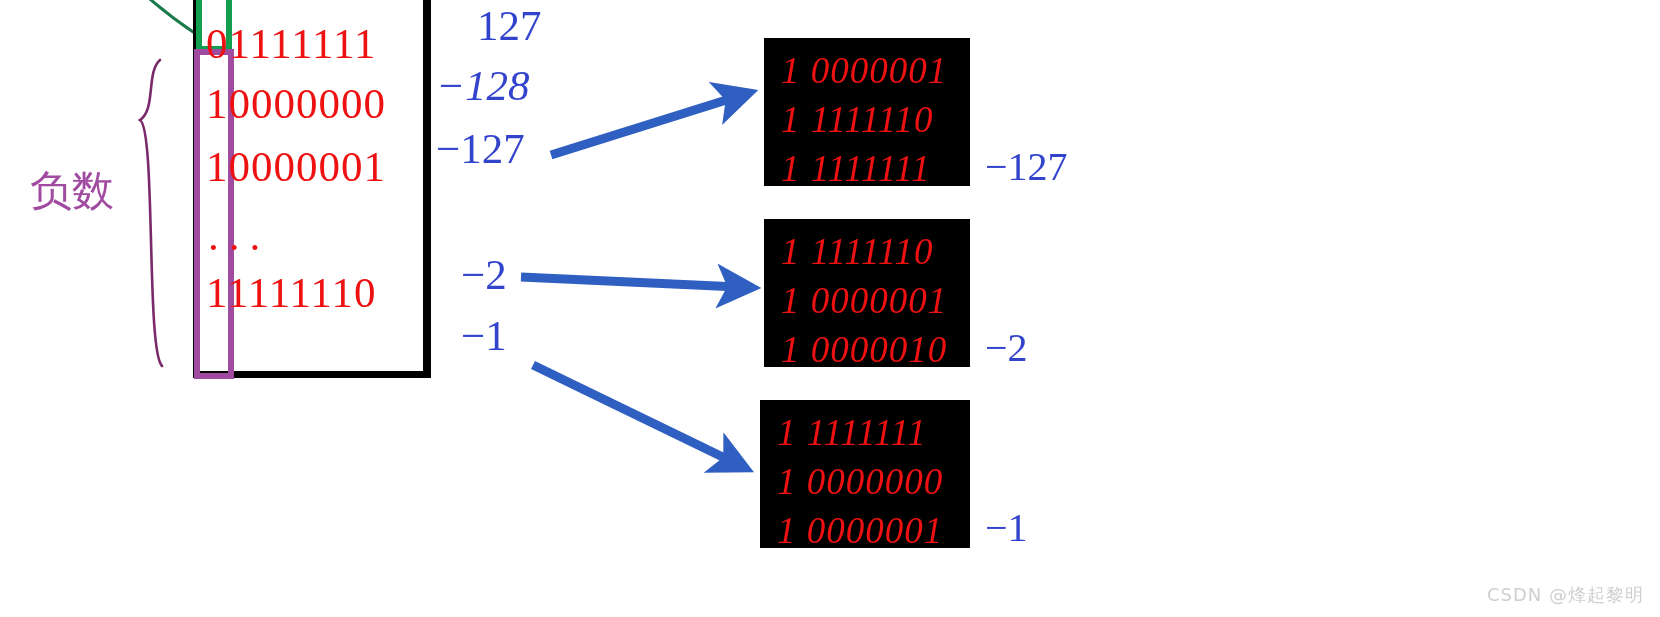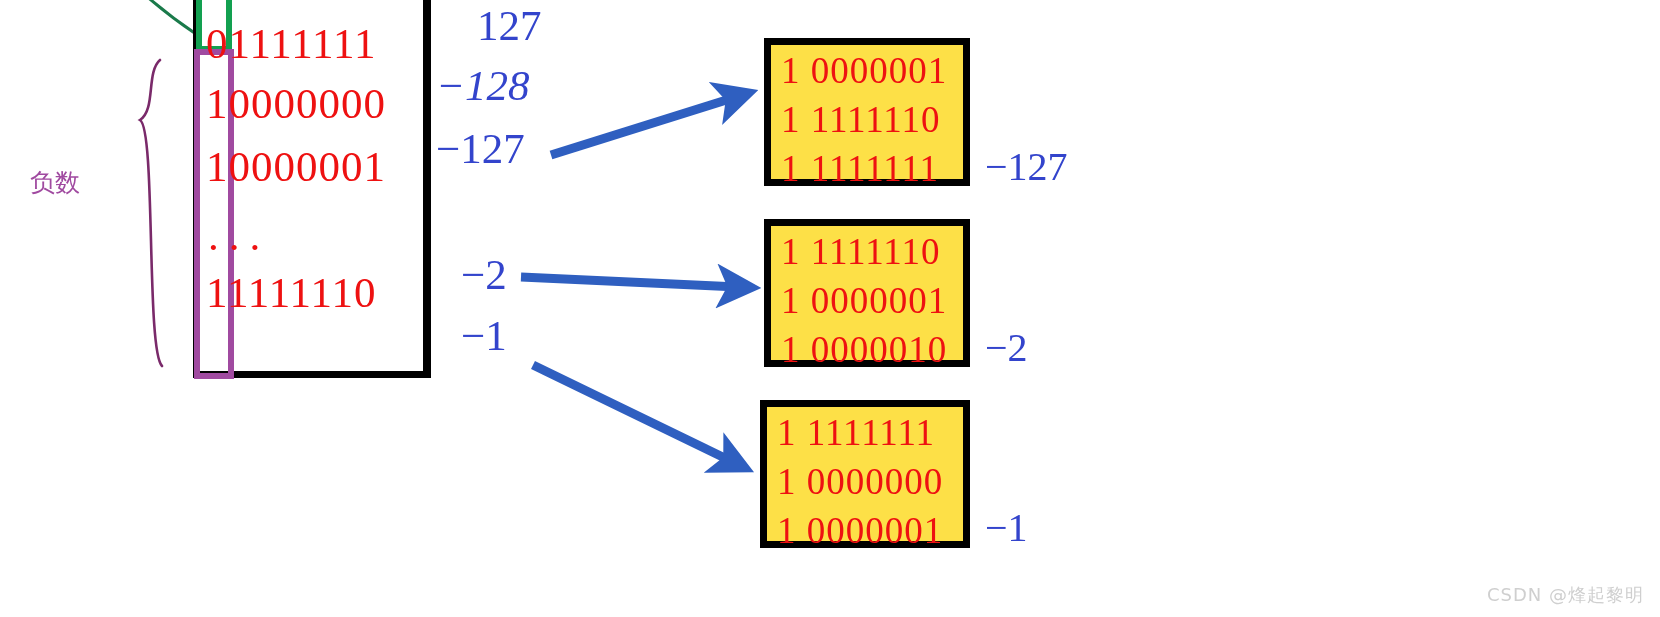--- a/index.html
+++ b/index.html
@@ -31,21 +31,21 @@
     position: absolute;
     color: #3344cc;
     font-size: 43px;
     line-height: 1;
     white-space: pre;
     font-family: "Liberation Serif", "DejaVu Serif", serif;
   }
   .cn-label {
     position: absolute;
     color: #a04aa0;
-    font-size: 25px;
+    font-size: 42px;
     line-height: 1;
     white-space: pre;
     font-family: "DejaVu Sans", "Liberation Sans", sans-serif;
   }
 
   
   #left-frame {
     position: absolute;
     left: 193px;
     top: -4px;
@@ -76,22 +76,23 @@
     width: 40px;
     height: 330px;
     border: 6px solid #a04aa0;
     box-sizing: border-box;
   }
 
   
   .res-box {
     position: absolute;
     border: 7px solid #000000;
-    background: #fde047;
+    background: #000000;
     box-sizing: border-box;
+    font-style: italic;
   }
   .res-box .bits {
     position: static;
     display: block;
     font-size: 37px;
     line-height: 1;
     margin: 0;
     padding: 0;
   }
   .res-inner {

